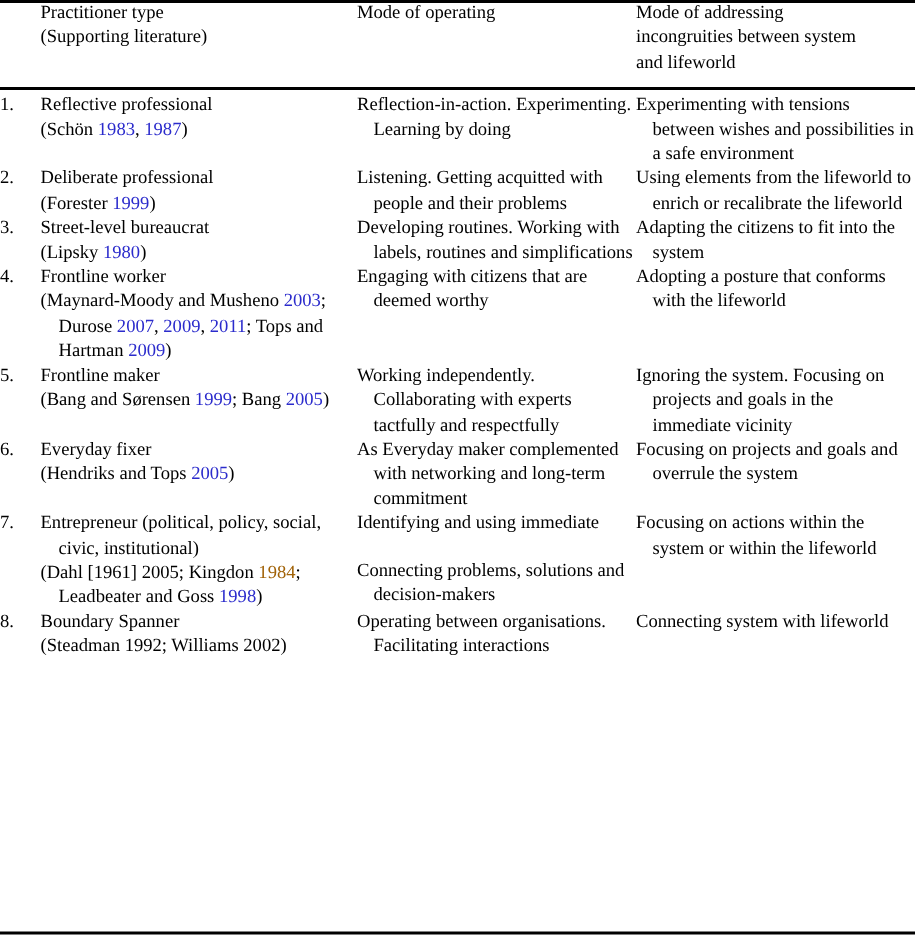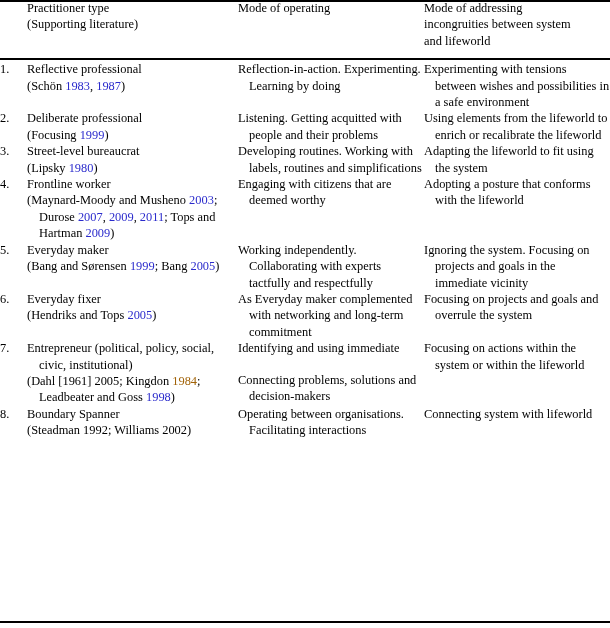--- a/index.html
+++ b/index.html
@@ -134,59 +134,59 @@
             <div class="hang-mid para">Reflection-in-action. Experimenting. Learning by doing</div>
           </td>
           <td class="cell col3">
             <div class="hang-mid">Experimenting with tensions between wishes and possibilities in a safe environment</div>
           </td>
         </tr>
         <tr class="row-gap-sm">
           <td class="num">2.</td>
           <td class="cell col1">
             <div class="hang title-line">Deliberate professional</div>
-            <div class="hang"><span>(Focusing </span><span style="color: rgb(43, 43, 204);">1999</span><span>)</span></div>
+            <div class="hang"><span>(Forester </span><span style="color: rgb(43, 43, 204);">1999</span><span>)</span></div>
           </td>
           <td class="cell col2">
             <div class="hang-mid para">Listening. Getting acquitted with people and their problems</div>
           </td>
           <td class="cell col3">
             <div class="hang-mid">Using elements from the lifeworld to enrich or recalibrate the lifeworld</div>
           </td>
         </tr>
         <tr class="row-gap-sm">
           <td class="num">3.</td>
           <td class="cell col1">
             <div class="hang title-line">Street-level bureaucrat</div>
             <div class="hang"><span>(Lipsky </span><span style="color: rgb(43, 43, 204);">1980</span><span>)</span></div>
           </td>
           <td class="cell col2">
             <div class="hang-mid para">Developing routines. Working with labels, routines and simplifications</div>
           </td>
           <td class="cell col3">
-            <div class="hang-mid">Adapting the lifeworld to fit using the system</div>
+            <div class="hang-mid">Adapting the citizens to fit into the system</div>
           </td>
         </tr>
         <tr class="row-gap-md">
           <td class="num">4.</td>
           <td class="cell col1">
             <div class="hang title-line">Frontline worker</div>
             <div class="hang"><span>(Maynard-Moody and Musheno </span><span style="color: rgb(43, 43, 204);">2003</span><span>; Durose </span><span style="color: rgb(43, 43, 204);">2007</span><span>, </span><span style="color: rgb(43, 43, 204);">2009</span><span>, </span><span style="color: rgb(43, 43, 204);">2011</span><span>; Tops and Hartman </span><span style="color: rgb(43, 43, 204);">2009</span><span>)</span></div>
           </td>
           <td class="cell col2">
             <div class="hang-mid para">Engaging with citizens that are deemed worthy</div>
           </td>
           <td class="cell col3">
             <div class="hang-mid">Adopting a posture that conforms with the lifeworld</div>
           </td>
         </tr>
         <tr class="row-gap-sm">
           <td class="num">5.</td>
           <td class="cell col1">
-            <div class="hang title-line">Everyday maker</div>
+            <div class="hang title-line">Frontline maker</div>
             <div class="hang"><span>(Bang and Sørensen </span><span style="color: rgb(43, 43, 204);">1999</span><span>; Bang </span><span style="color: rgb(43, 43, 204);">2005</span><span>)</span></div>
           </td>
           <td class="cell col2">
             <div class="hang-mid para">Working independently. Collaborating with experts tactfully and respectfully</div>
           </td>
           <td class="cell col3">
             <div class="hang-mid">Ignoring the system. Focusing on projects and goals in the immediate vicinity</div>
           </td>
         </tr>
         <tr class="row-gap-sm">

